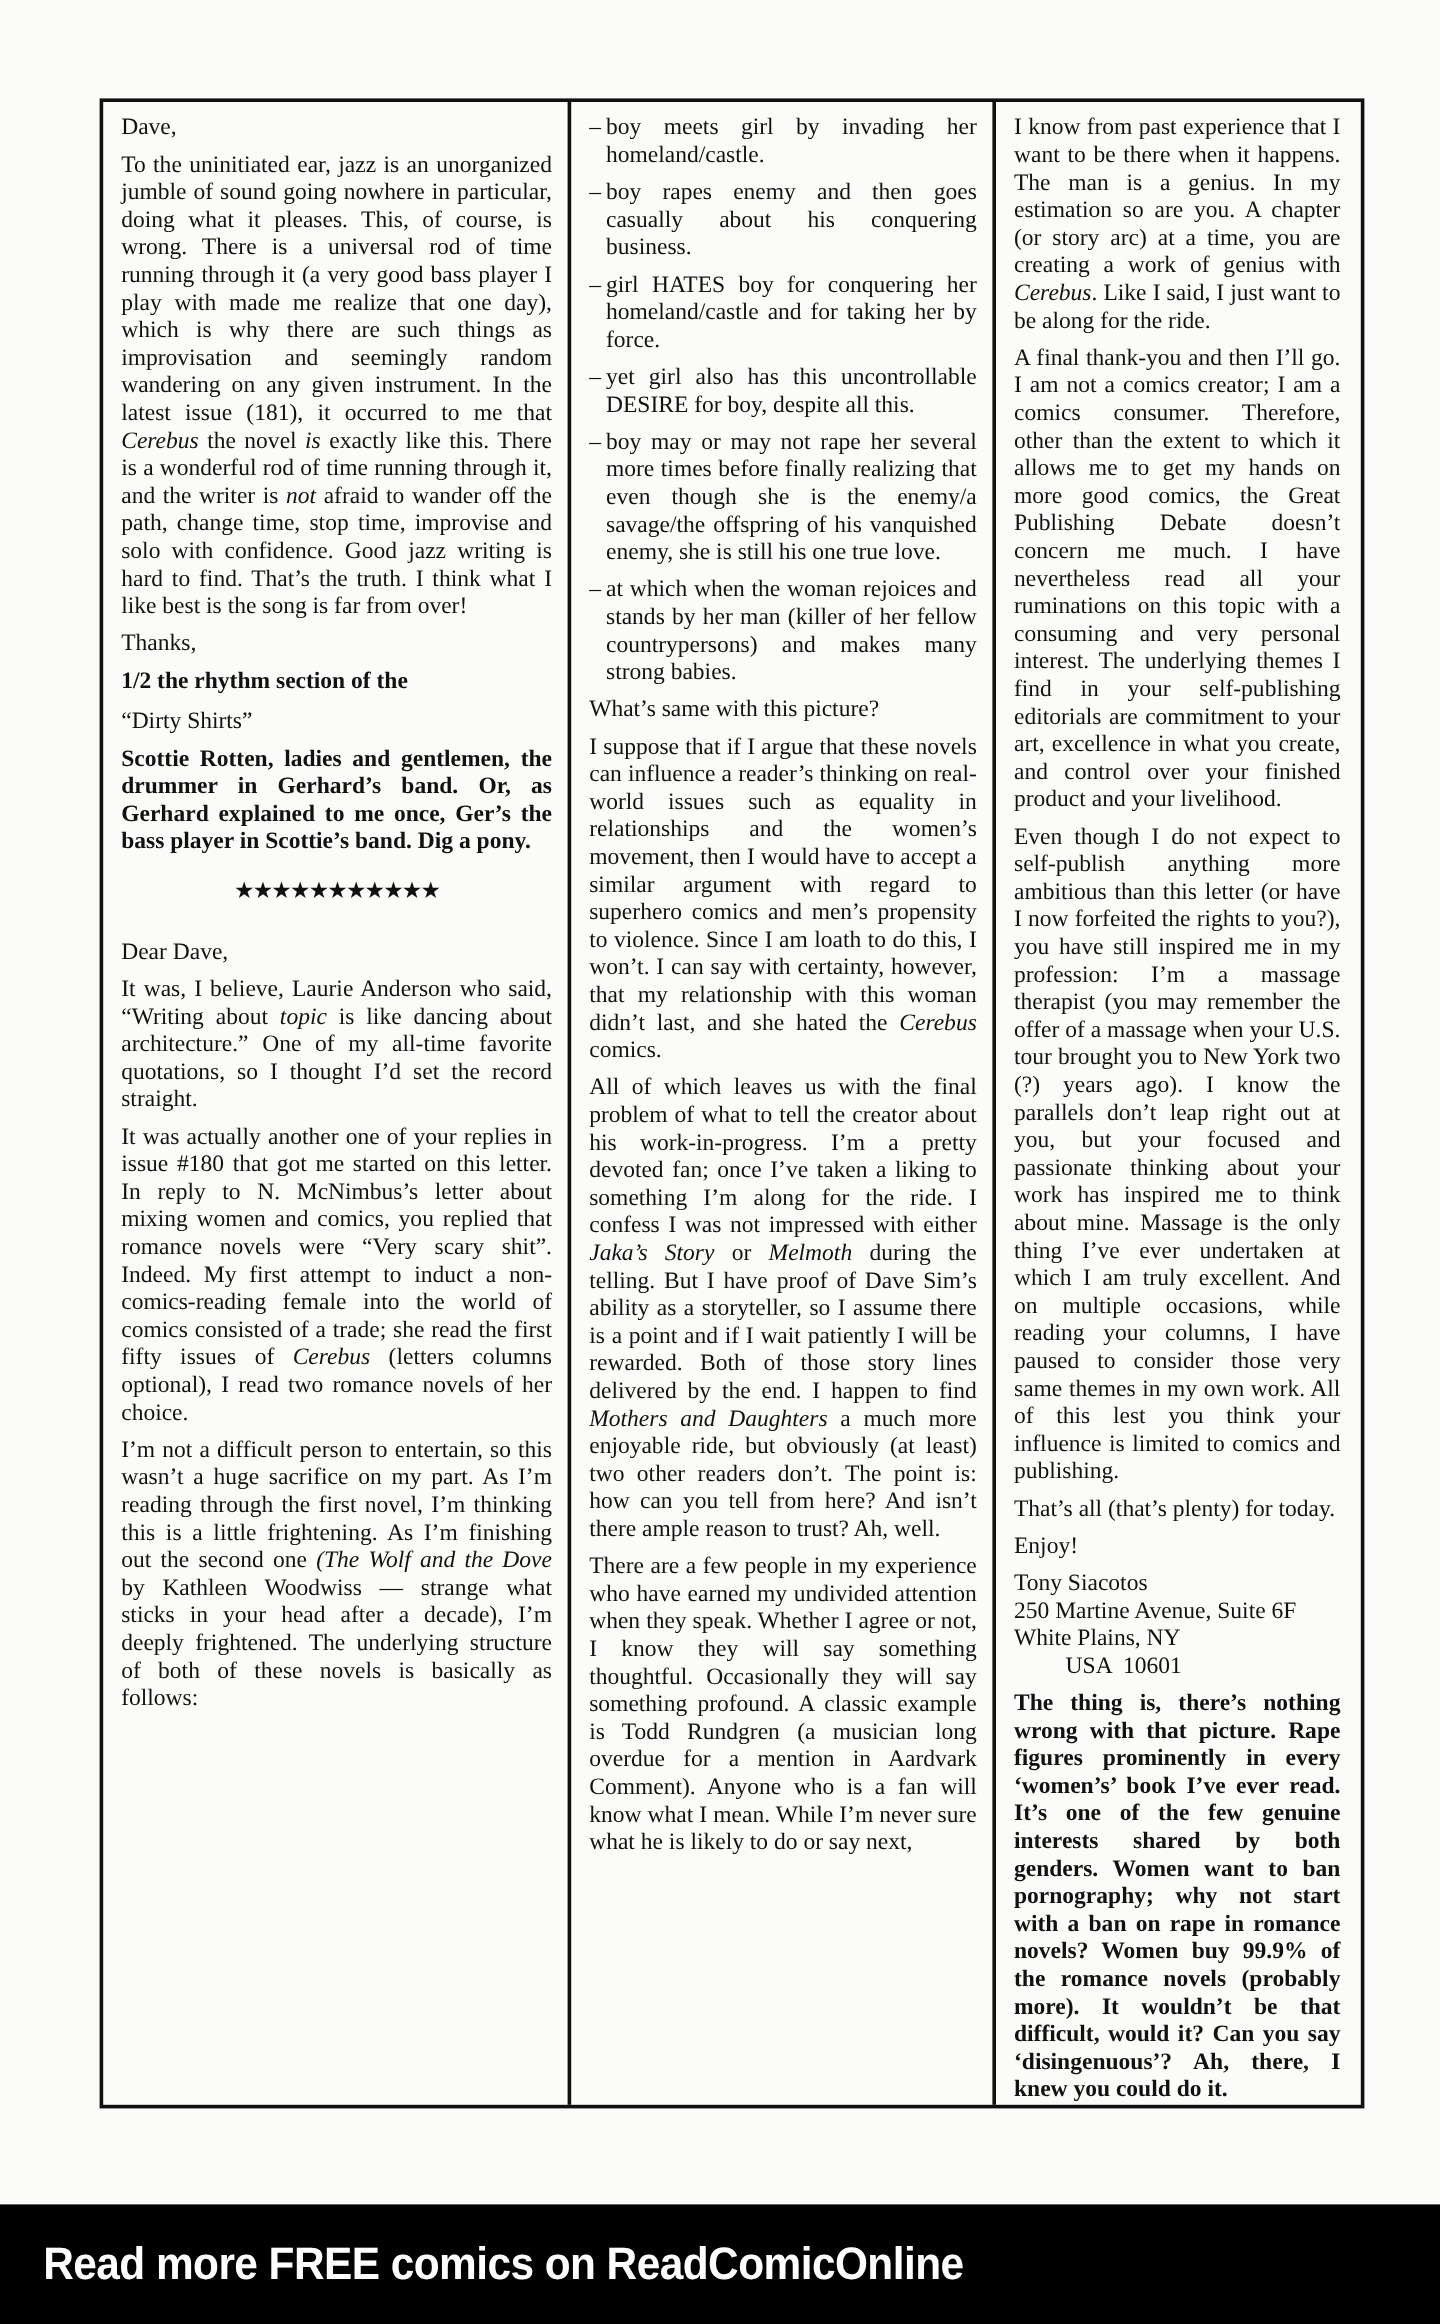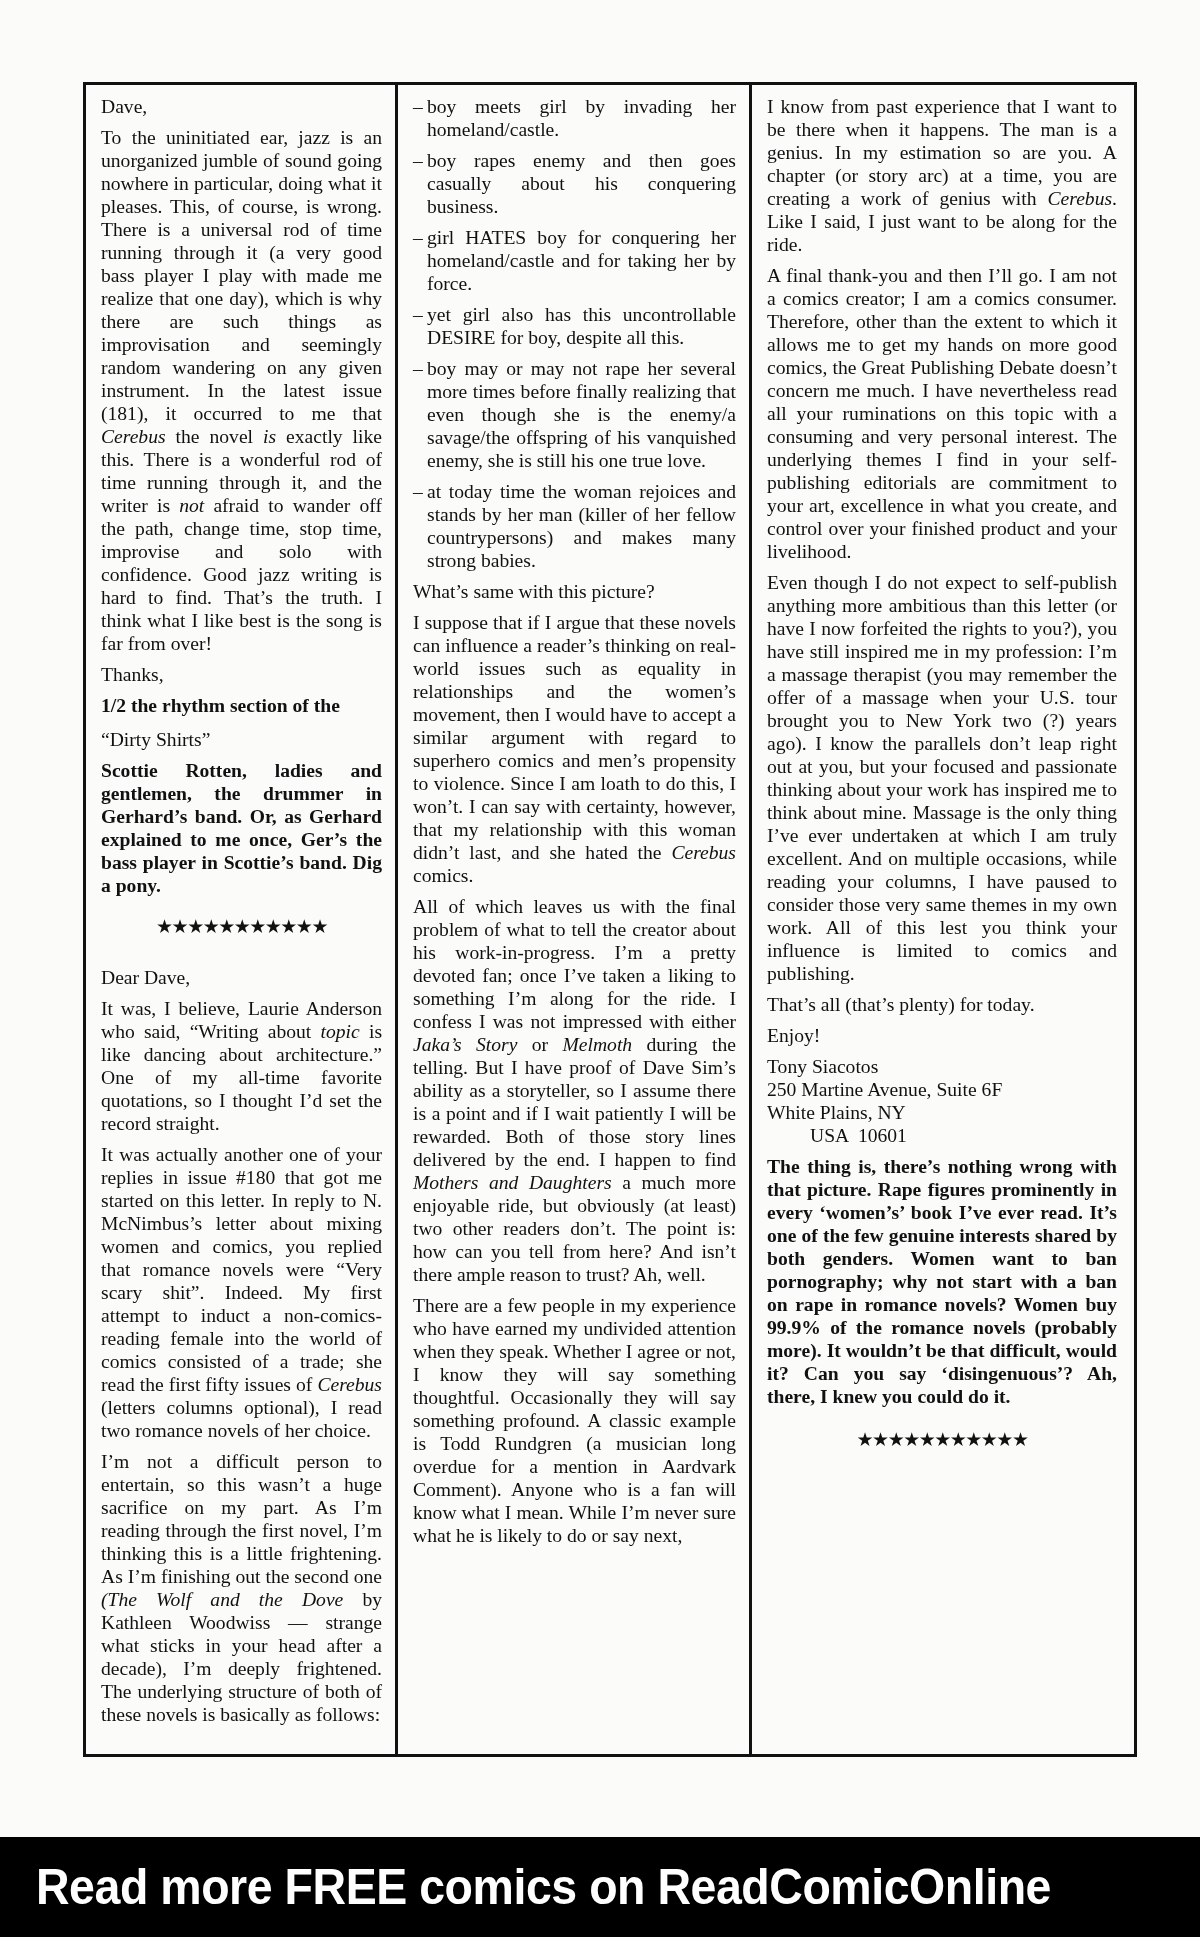--- a/index.html
+++ b/index.html
@@ -25,21 +25,21 @@
   .col {
     box-sizing: border-box;
     height: 100%;
     overflow: hidden;
     font-family: "Liberation Serif", "DejaVu Serif", serif;
     font-size: 19.6px;
     line-height: 23px;
     color: #111;
     text-align: justify;
   }
-  .col.c1 { width: 312px; padding: 10px 13px 0 15px; border-right: 3px solid #111; }
+  .col.c1 { width: 390px; padding: 10px 13px 0 15px; border-right: 3px solid #111; }
   .col.c2 { width: 354px; padding: 10px 13px 0 15px; border-right: 3px solid #111; }
   .col.c3 { flex: 1; padding: 10px 17px 0 15px; }
   .p { margin: 0 0 8px 0; }
   .p.tight { margin-bottom: 11px; font-weight: bold; }
   .p.left { text-align: left; }
   .bold { font-weight: bold; }
   .stars {
     text-align: center;
     font-family: "DejaVu Sans", sans-serif;
     font-size: 19px;
@@ -57,21 +57,21 @@
     position: absolute; left: 0; top: 0;
   }
   .banner {
     position: absolute;
     left: 0; top: 1837px;
     width: 1200px; height: 100px;
     background: #000;
     color: #fff;
     font-family: "Liberation Sans", "DejaVu Sans", sans-serif;
     font-weight: bold;
-    font-size: 50px;
+    font-size: 38px;
     line-height: 100px;
     white-space: nowrap;
     overflow: hidden;
   }
   .banner span {
     display: inline-block;
     position: absolute;
     left: 36px; top: 0;
     transform-origin: left center;
     transform: scaleX(0.93);
@@ -98,21 +98,21 @@
       <p class="p"><span>It was actually another one of your replies in issue #180 that got me started on this letter. In reply to N. McNimbus’s letter about mixing women and comics, you replied that romance novels were “Very scary shit”. Indeed. My first attempt to induct a non-comics-reading female into the world of comics consisted of a trade; she read the first fifty issues of </span><i>Cerebus</i><span> (letters columns optional), I read two romance novels of her choice.</span></p>
       <p class="p"><span>I’m not a difficult person to entertain, so this wasn’t a huge sacrifice on my part. As I’m reading through the first novel, I’m thinking this is a little frightening. As I’m finishing out the second one </span><i>(The Wolf and the Dove</i><span> by Kathleen Woodwiss — strange what sticks in your head after a decade), I’m deeply frightened. The underlying structure of both of these novels is basically as follows:</span></p>
     </div>
 
     <div class="col c2">
       <div class="bullet"><span class="dash">–</span><span>boy meets girl by invading her homeland/castle.</span></div>
       <div class="bullet"><span class="dash">–</span><span>boy rapes enemy and then goes casually about his conquering business.</span></div>
       <div class="bullet"><span class="dash">–</span><span>girl HATES boy for conquering her homeland/castle and for taking her by force.</span></div>
       <div class="bullet"><span class="dash">–</span><span>yet girl also has this uncontrollable DESIRE for boy, despite all this.</span></div>
       <div class="bullet"><span class="dash">–</span><span>boy may or may not rape her several more times before finally realizing that even though she is the enemy/a savage/the offspring of his vanquished enemy, she is still his one true love.</span></div>
-      <div class="bullet"><span class="dash">–</span><span>at today time the woman rejoices and stands by her man (killer of her fellow countrypersons) and makes many strong babies.</span></div>
+      <div class="bullet"><span class="dash">–</span><span>at which when the woman rejoices and stands by her man (killer of her fellow countrypersons) and makes many strong babies.</span></div>
       <p class="p left">What’s same with this picture?</p>
       <p class="p"><span>I suppose that if I argue that these novels can influence a reader’s thinking on real-world issues such as equality in relationships and the women’s movement, then I would have to accept a similar argument with regard to superhero comics and men’s propensity to violence. Since I am loath to do this, I won’t. I can say with certainty, however, that my relationship with this woman didn’t last, and she hated the </span><i>Cerebus</i><span> comics.</span></p>
       <p class="p"><span>All of which leaves us with the final problem of what to tell the creator about his work-in-progress. I’m a pretty devoted fan; once I’ve taken a liking to something I’m along for the ride. I confess I was not impressed with either </span><i>Jaka’s Story</i><span> or </span><i>Melmoth</i><span> during the telling. But I have proof of Dave Sim’s ability as a storyteller, so I assume there is a point and if I wait patiently I will be rewarded. Both of those story lines delivered by the end. I happen to find </span><i>Mothers and Daughters</i><span> a much more enjoyable ride, but obviously (at least) two other readers don’t. The point is: how can you tell from here? And isn’t there ample reason to trust? Ah, well.</span></p>
       <p class="p">There are a few people in my experience who have earned my undivided attention when they speak. Whether I agree or not, I know they will say something thoughtful. Occasionally they will say something profound. A classic example is Todd Rundgren (a musician long overdue for a mention in Aardvark Comment). Anyone who is a fan will know what I mean. While I’m never sure what he is likely to do or say next,</p>
     </div>
 
     <div class="col c3">
       <p class="p"><span>I know from past experience that I want to be there when it happens. The man is a genius. In my estimation so are you. A chapter (or story arc) at a time, you are creating a work of genius with </span><i>Cerebus</i><span>. Like I said, I just want to be along for the ride.</span></p>
       <p class="p">A final thank-you and then I’ll go. I am not a comics creator; I am a comics consumer. Therefore, other than the extent to which it allows me to get my hands on more good comics, the Great Publishing Debate doesn’t concern me much. I have nevertheless read all your ruminations on this topic with a consuming and very personal interest. The underlying themes I find in your self-publishing editorials are commitment to your art, excellence in what you create, and control over your finished product and your livelihood.</p>
       <p class="p">Even though I do not expect to self-publish anything more ambitious than this letter (or have I now forfeited the rights to you?), you have still inspired me in my profession: I’m a massage therapist (you may remember the offer of a massage when your U.S. tour brought you to New York two (?) years ago). I know the parallels don’t leap right out at you, but your focused and passionate thinking about your work has inspired me to think about mine. Massage is the only thing I’ve ever undertaken at which I am truly excellent. And on multiple occasions, while reading your columns, I have paused to consider those very same themes in my own work. All of this lest you think your influence is limited to comics and publishing.</p>

